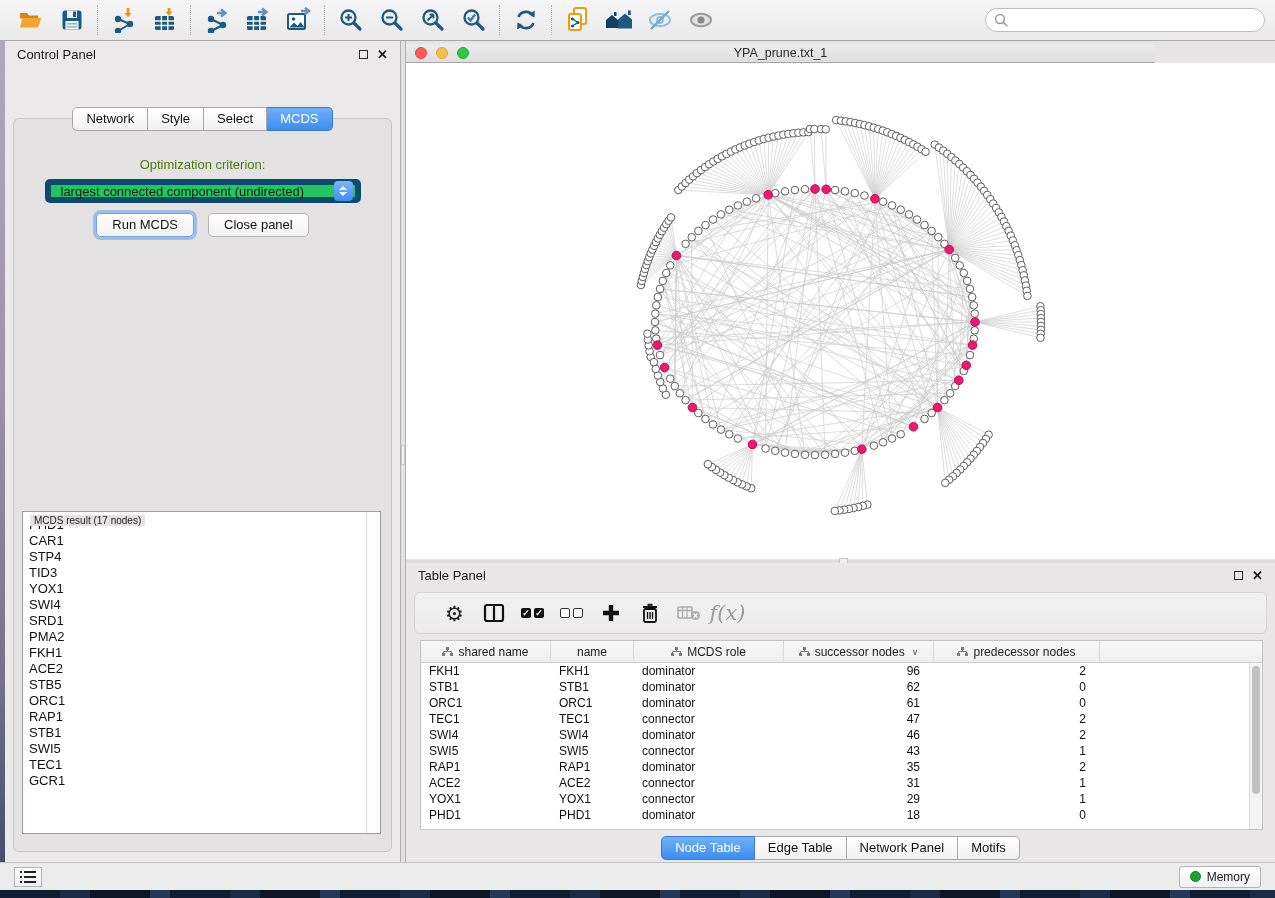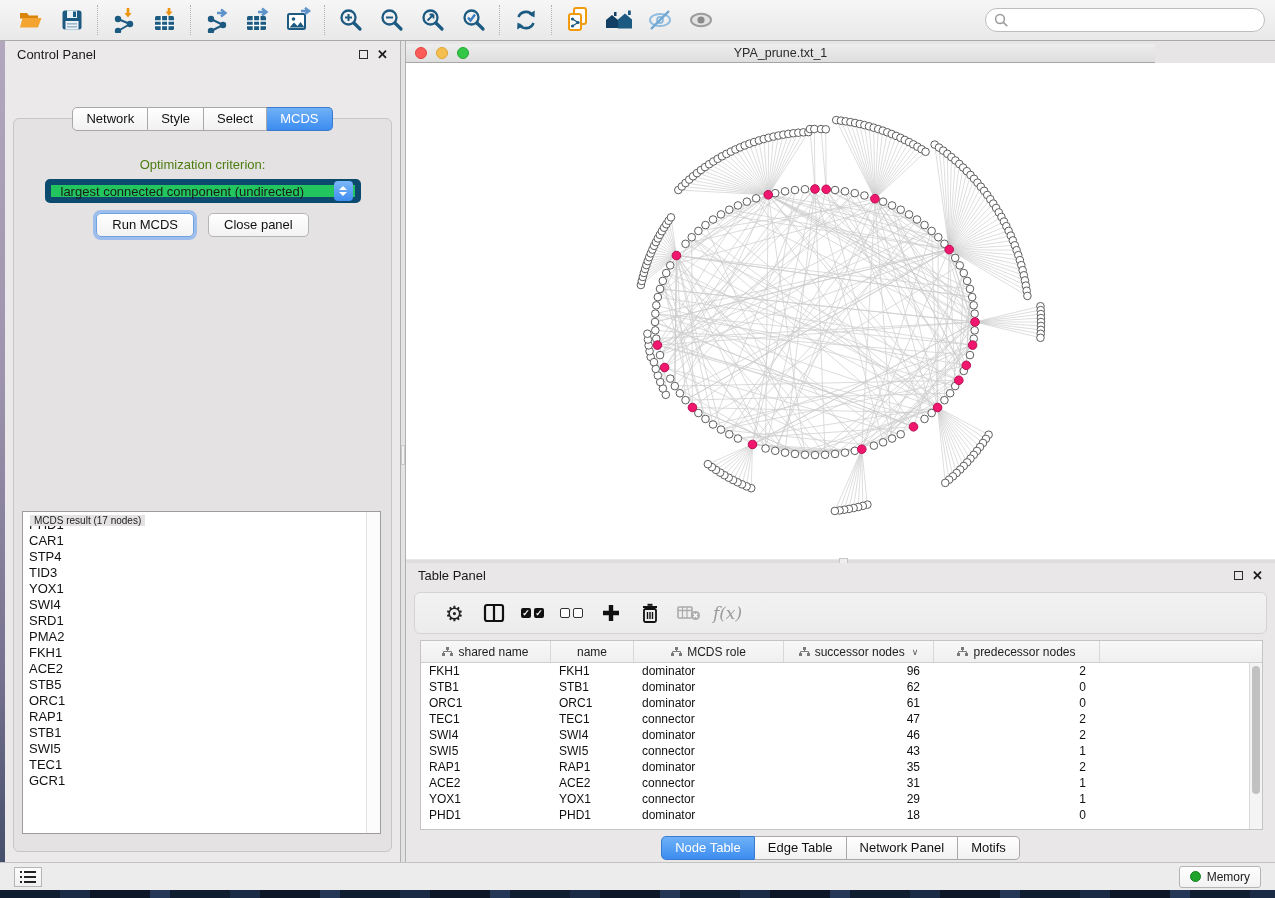--- a/index.html
+++ b/index.html
@@ -87,21 +87,21 @@
   #tp-toolbar { position:absolute; left:8px; right:8px; top:29px; height:42px;
     background:linear-gradient(#F2F2F2,#ECECEC); border:1px solid #D4D4D4; border-radius:6px;
     display:flex; align-items:center; padding-left:20px; gap:0; }
   .tp-btn { width:39px; height:34px; display:flex; align-items:center; justify-content:center; cursor:pointer; }
   .tp-btn.disabled { cursor:default; }
   .gear { font-size:21px; color:#222; line-height:1; }
   .checks { display:flex; gap:3px; }
   .cbx { width:10px; height:10px; border-radius:2px; background:#111; color:#fff; font-size:9px;
     font-weight:bold; display:flex; align-items:center; justify-content:center; line-height:1; }
   .cbx.empty { background:#fff; border:1.5px solid #333; }
-  .fx { font-family:"DejaVu Serif",serif; font-style:italic; font-size:17px; color:#9a9a9a; }
+  .fx { font-family:"DejaVu Serif",serif; font-style:italic; font-size:21px; color:#9a9a9a; }
 
   #node-table { position:absolute; left:14px; right:12px; top:77px; height:190px;
     background:#fff; border:1px solid #C4C4C4; display:flex; flex-direction:column; }
   #nt-header { display:flex; height:22px; background:linear-gradient(#F8F8F8,#EFEFEF);
     border-bottom:1px solid #CFCFCF; flex:0 0 auto; }
   .hcell { display:flex; align-items:center; justify-content:center; gap:5px; font-size:12px; color:#222;
     border-right:1px solid #D8D8D8; cursor:pointer; }
   .hcell:last-child { border-right:none; }
   .tree-ic { flex:0 0 auto; }
   .sort-ch { font-size:9px; color:#555; margin-left:2px; }

